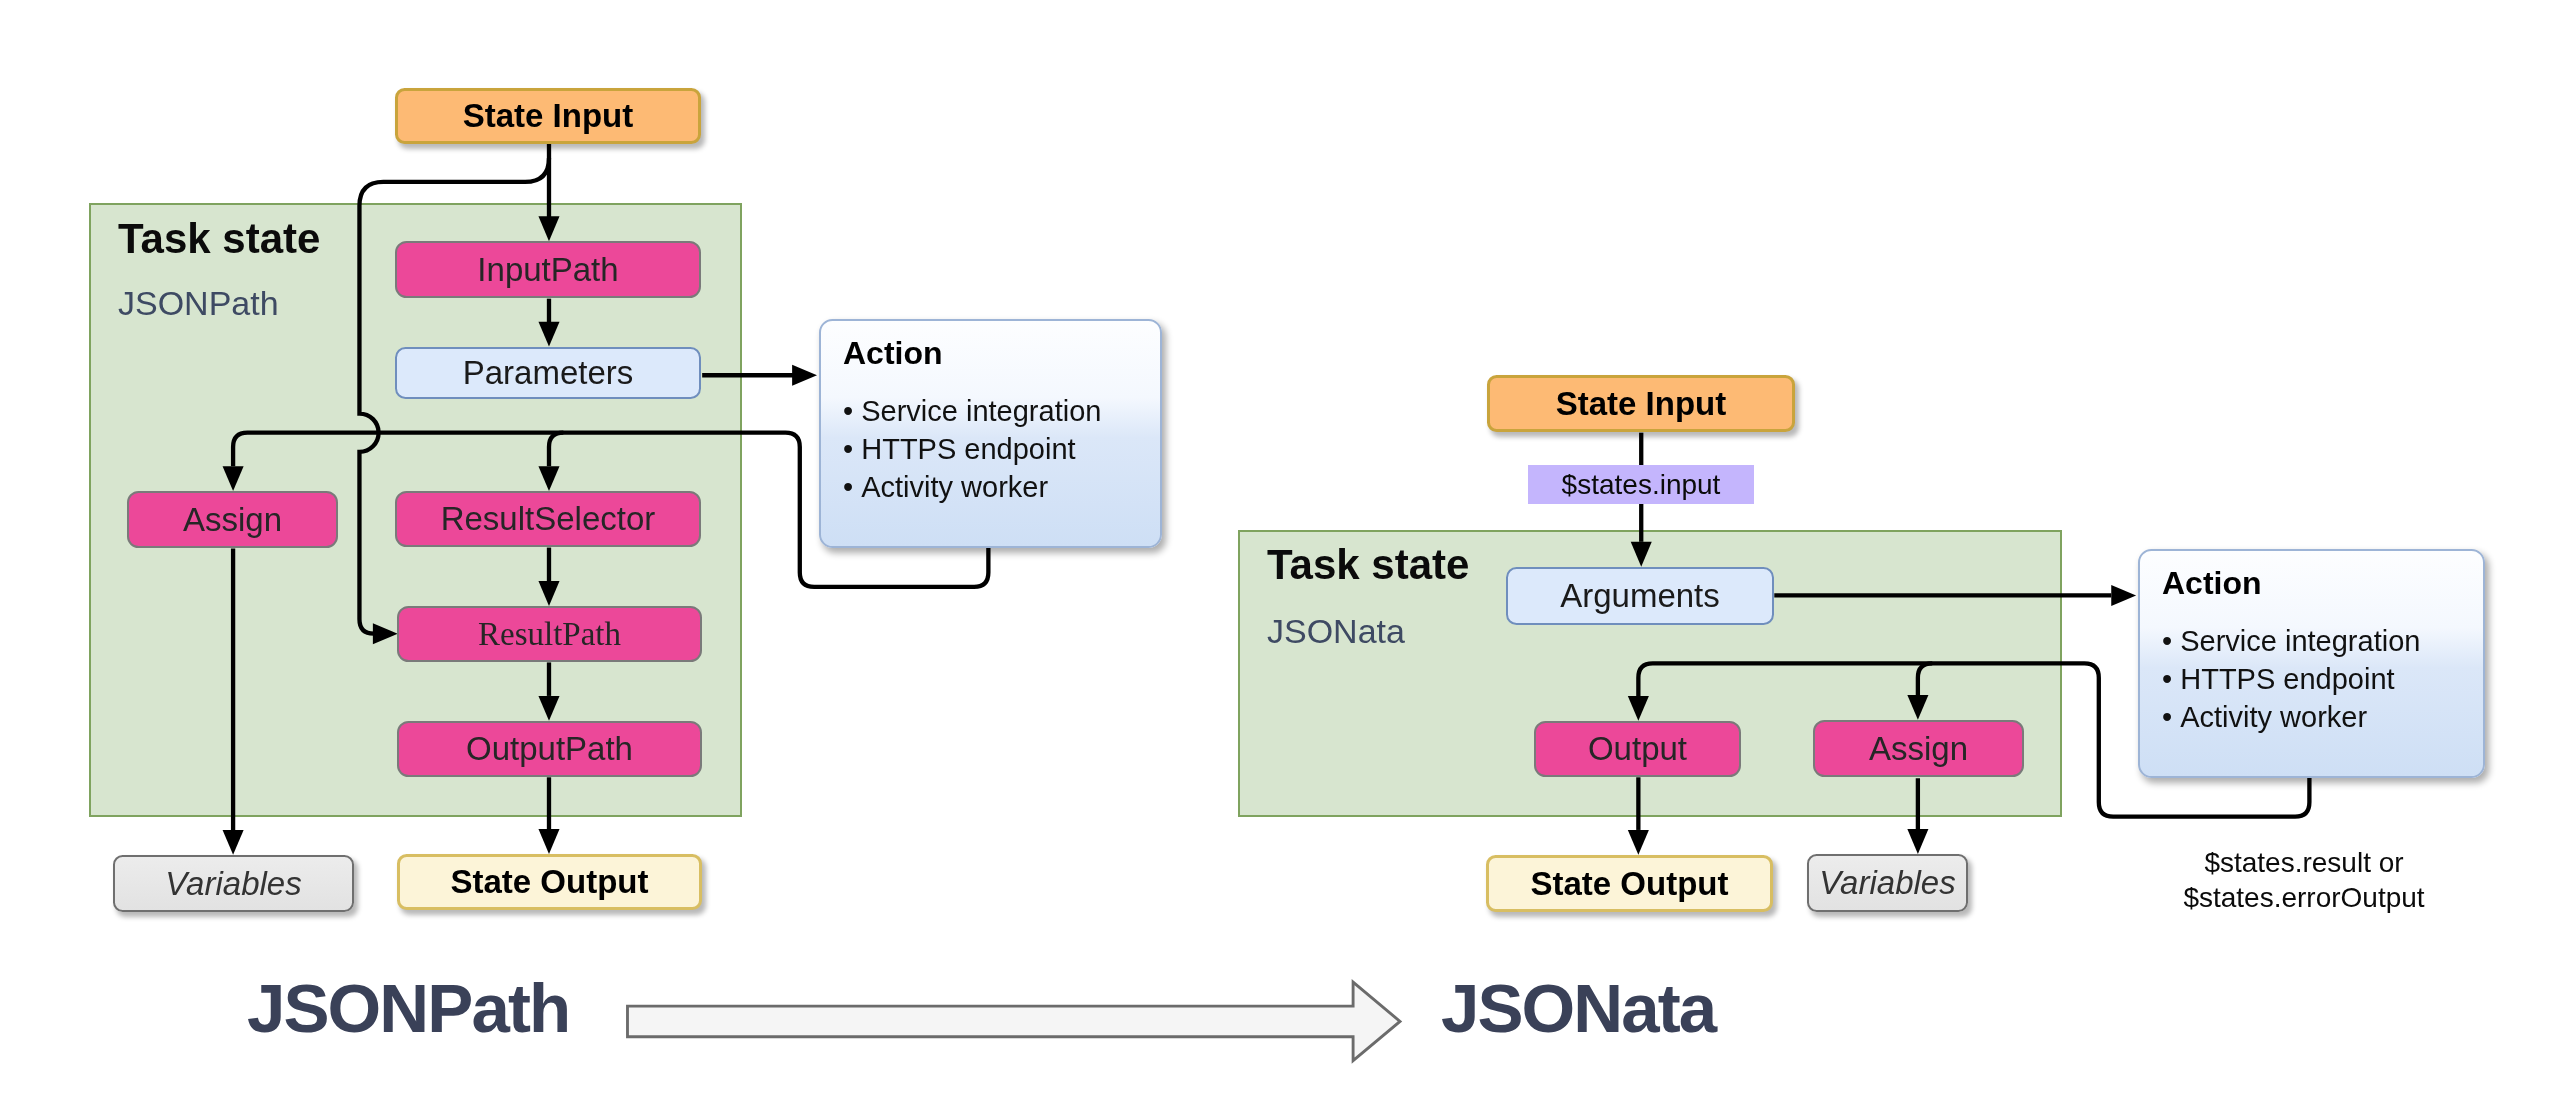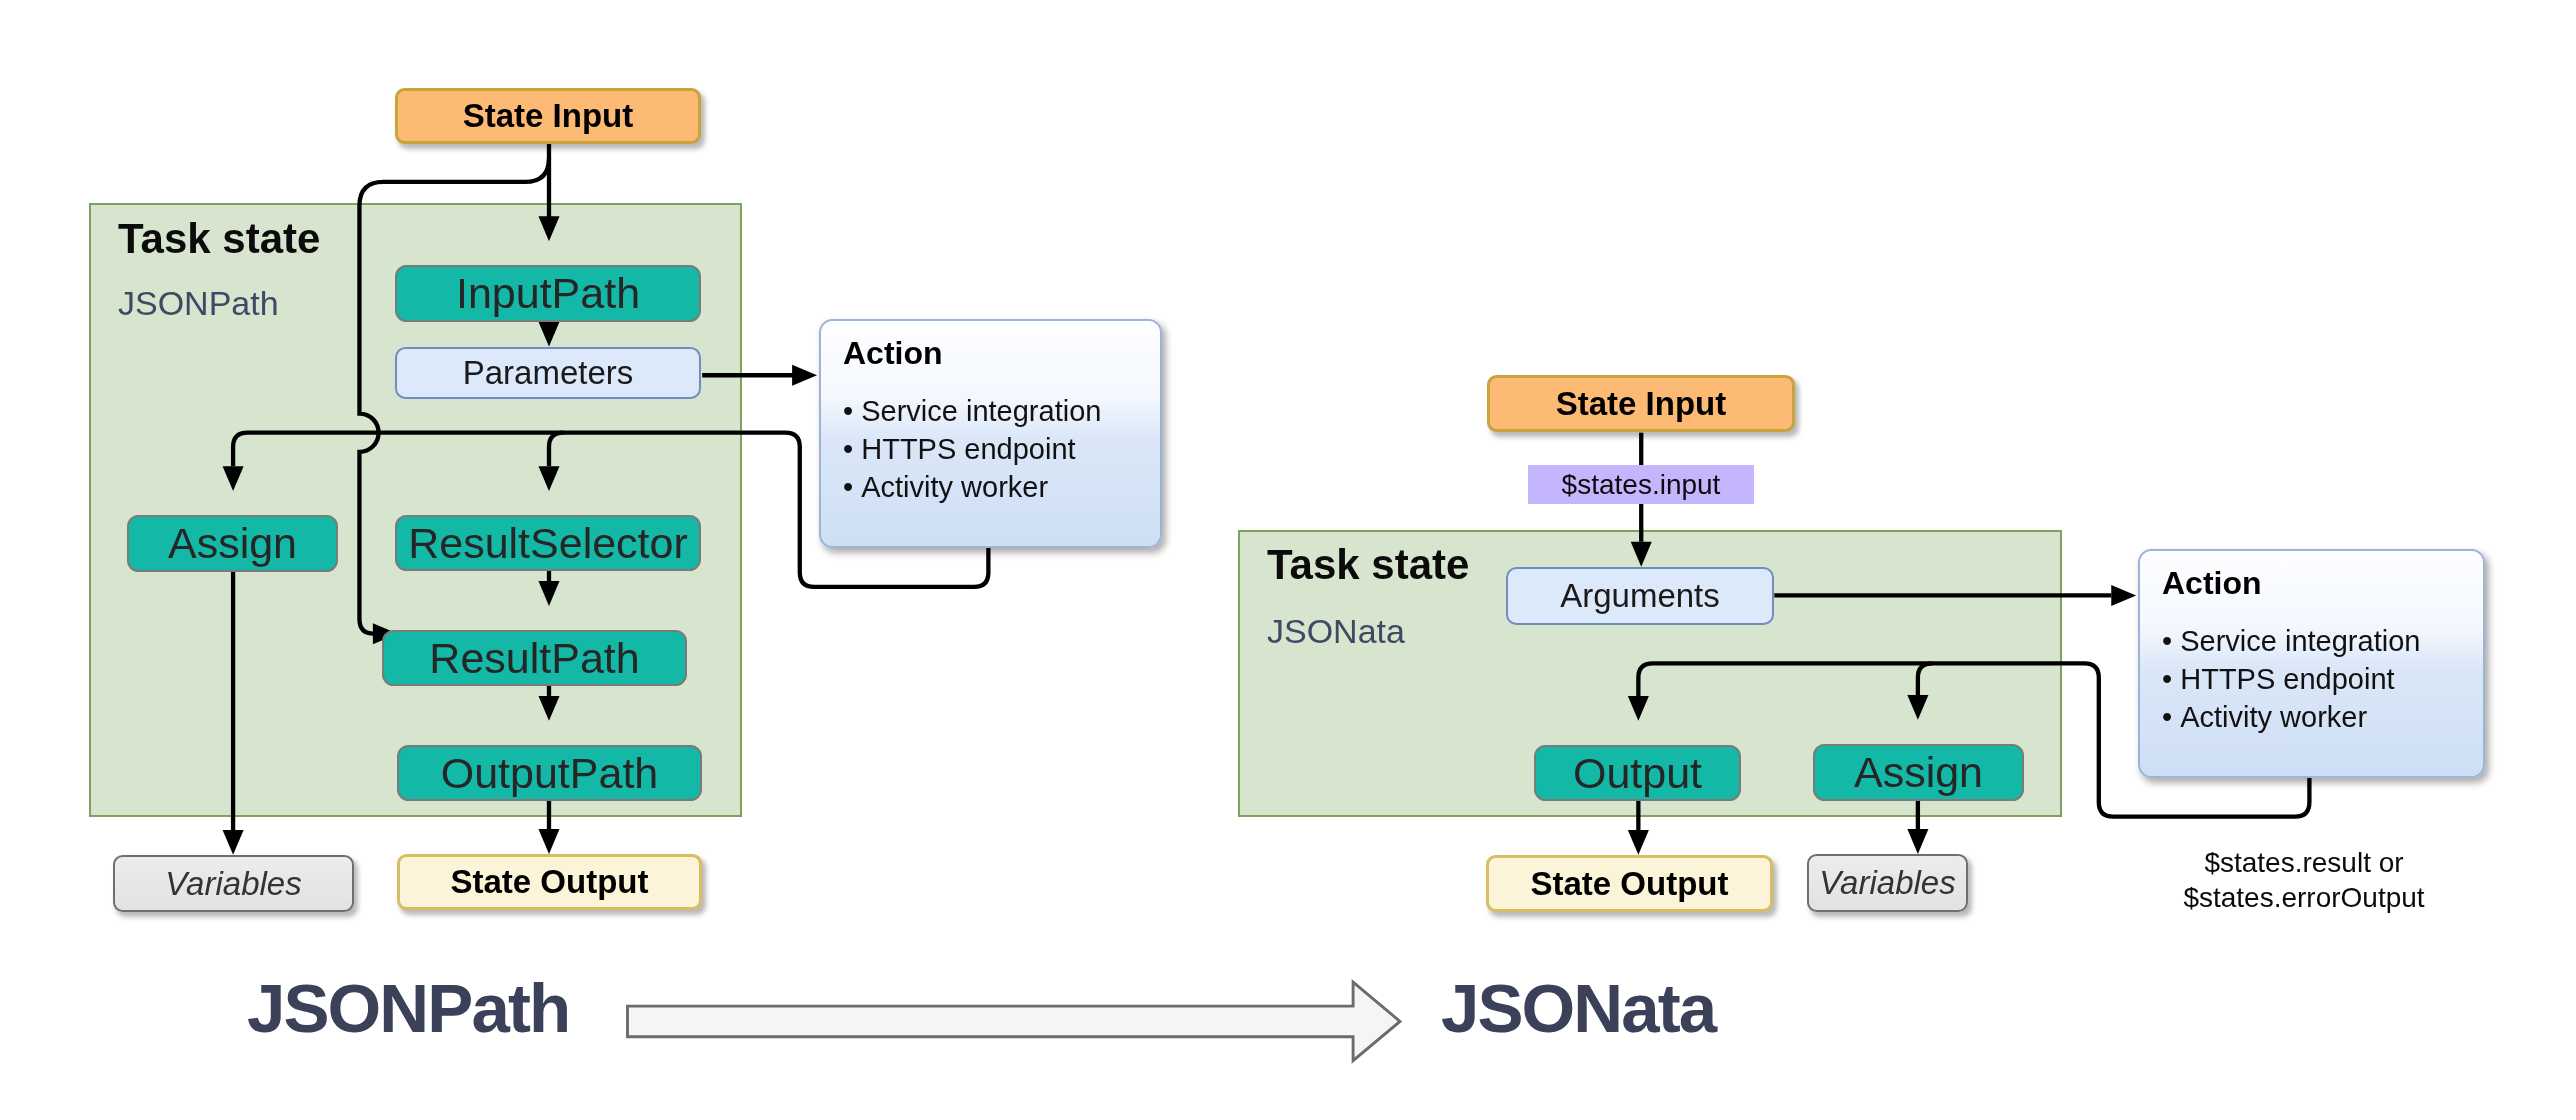--- a/index.html
+++ b/index.html
@@ -10,22 +10,22 @@
   .green-box{
     position:absolute;box-sizing:border-box;
     background:#D7E5CF;border:2.9px solid #7FA35F;z-index:1;
   }
   #connector-layer{position:absolute;left:0;top:0;z-index:2;pointer-events:none;}
   .box{
     position:absolute;box-sizing:border-box;display:flex;align-items:center;justify-content:center;
     z-index:3;border-radius:11.5px;text-align:center;
   }
   .node{
-    background:#14b8a6;border:2.9px solid #7A7A7A;
-    font-size:43px;color:#262626;margin-top:24px;
+    background:#ec4899;border:2.9px solid #7A7A7A;
+    font-size:33px;color:#262626;
   }
   .node-blue{
     background:#DCE9FB;border:2.9px solid #6F8EBD;border-radius:10.5px;
     font-size:33px;color:#1a1a1a;
   }
   .state-box{
     font-weight:bold;font-size:33px;color:#000;border-radius:9.6px;
     box-shadow:3.8px 4.8px 5.7px rgba(0,0,0,0.28);
   }
   .state-input{background:#fdba74;border:3.4px solid #C9A43C;}
@@ -133,21 +133,21 @@
     </g>
 
     <path d="M655,1051 H1413 V1026 L1462,1067 L1413,1108 V1083 H655 Z" fill="#F5F5F5" stroke="#6B6B6B" stroke-width="3"></path>
   </svg>
 
   <div class="box state-box state-input" style="left:395px;top:88px;width:306px;height:56px;">State Input</div>
   <div class="box node" style="left:395px;top:241px;width:306px;height:57px;">InputPath</div>
   <div class="box node-blue" style="left:395px;top:347px;width:306px;height:52px;">Parameters</div>
   <div class="box node" style="left:127px;top:491px;width:211px;height:57px;">Assign</div>
   <div class="box node" style="left:395px;top:491px;width:306px;height:56px;">ResultSelector</div>
-  <div class="box node" style="left:382px;top:606px;width:305px;height:56px;">ResultPath</div>
+  <div class="box node" style="left:397px;top:606px;width:305px;height:56px;font-family:Liberation Serif, serif;">ResultPath</div>
   <div class="box node" style="left:397px;top:721px;width:305px;height:56px;">OutputPath</div>
   <div class="box vars-box" style="left:113px;top:855px;width:241px;height:57px;">Variables</div>
   <div class="box state-box state-output" style="left:397px;top:854px;width:305px;height:56px;">State Output</div>
 
   <div class="action-box" style="left:819px;top:319px;width:343px;height:229px;">
     <div class="action-title">Action</div>
     <div class="action-items">
       <div class="bullet-item">Service integration</div>
       <div class="bullet-item">HTTPS endpoint</div>
       <div class="bullet-item">Activity worker</div>

